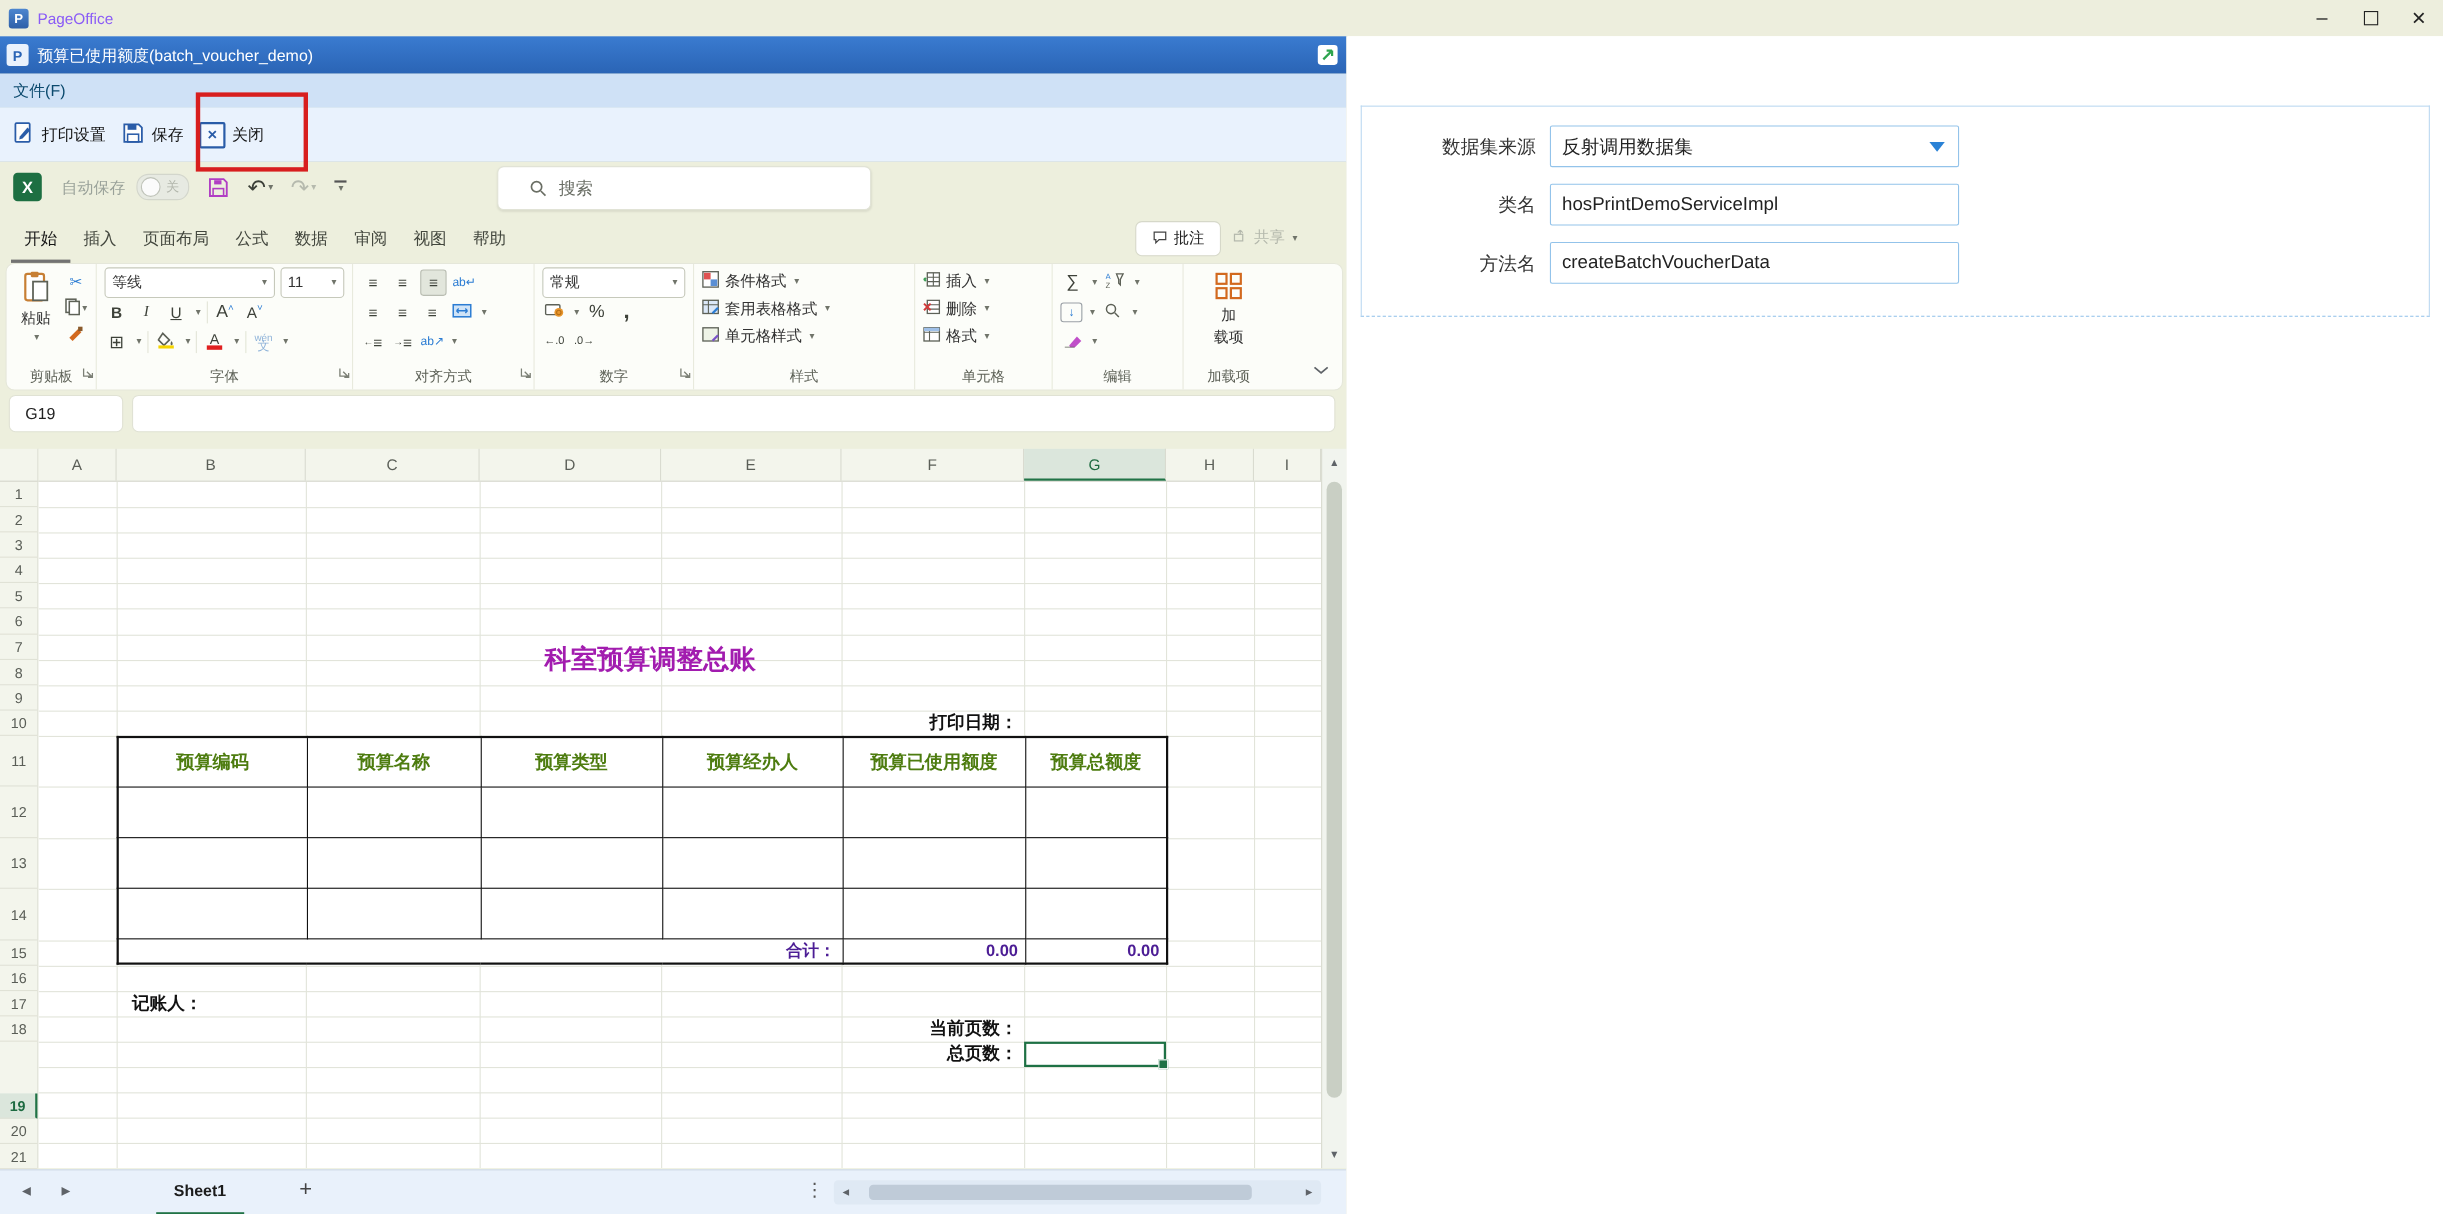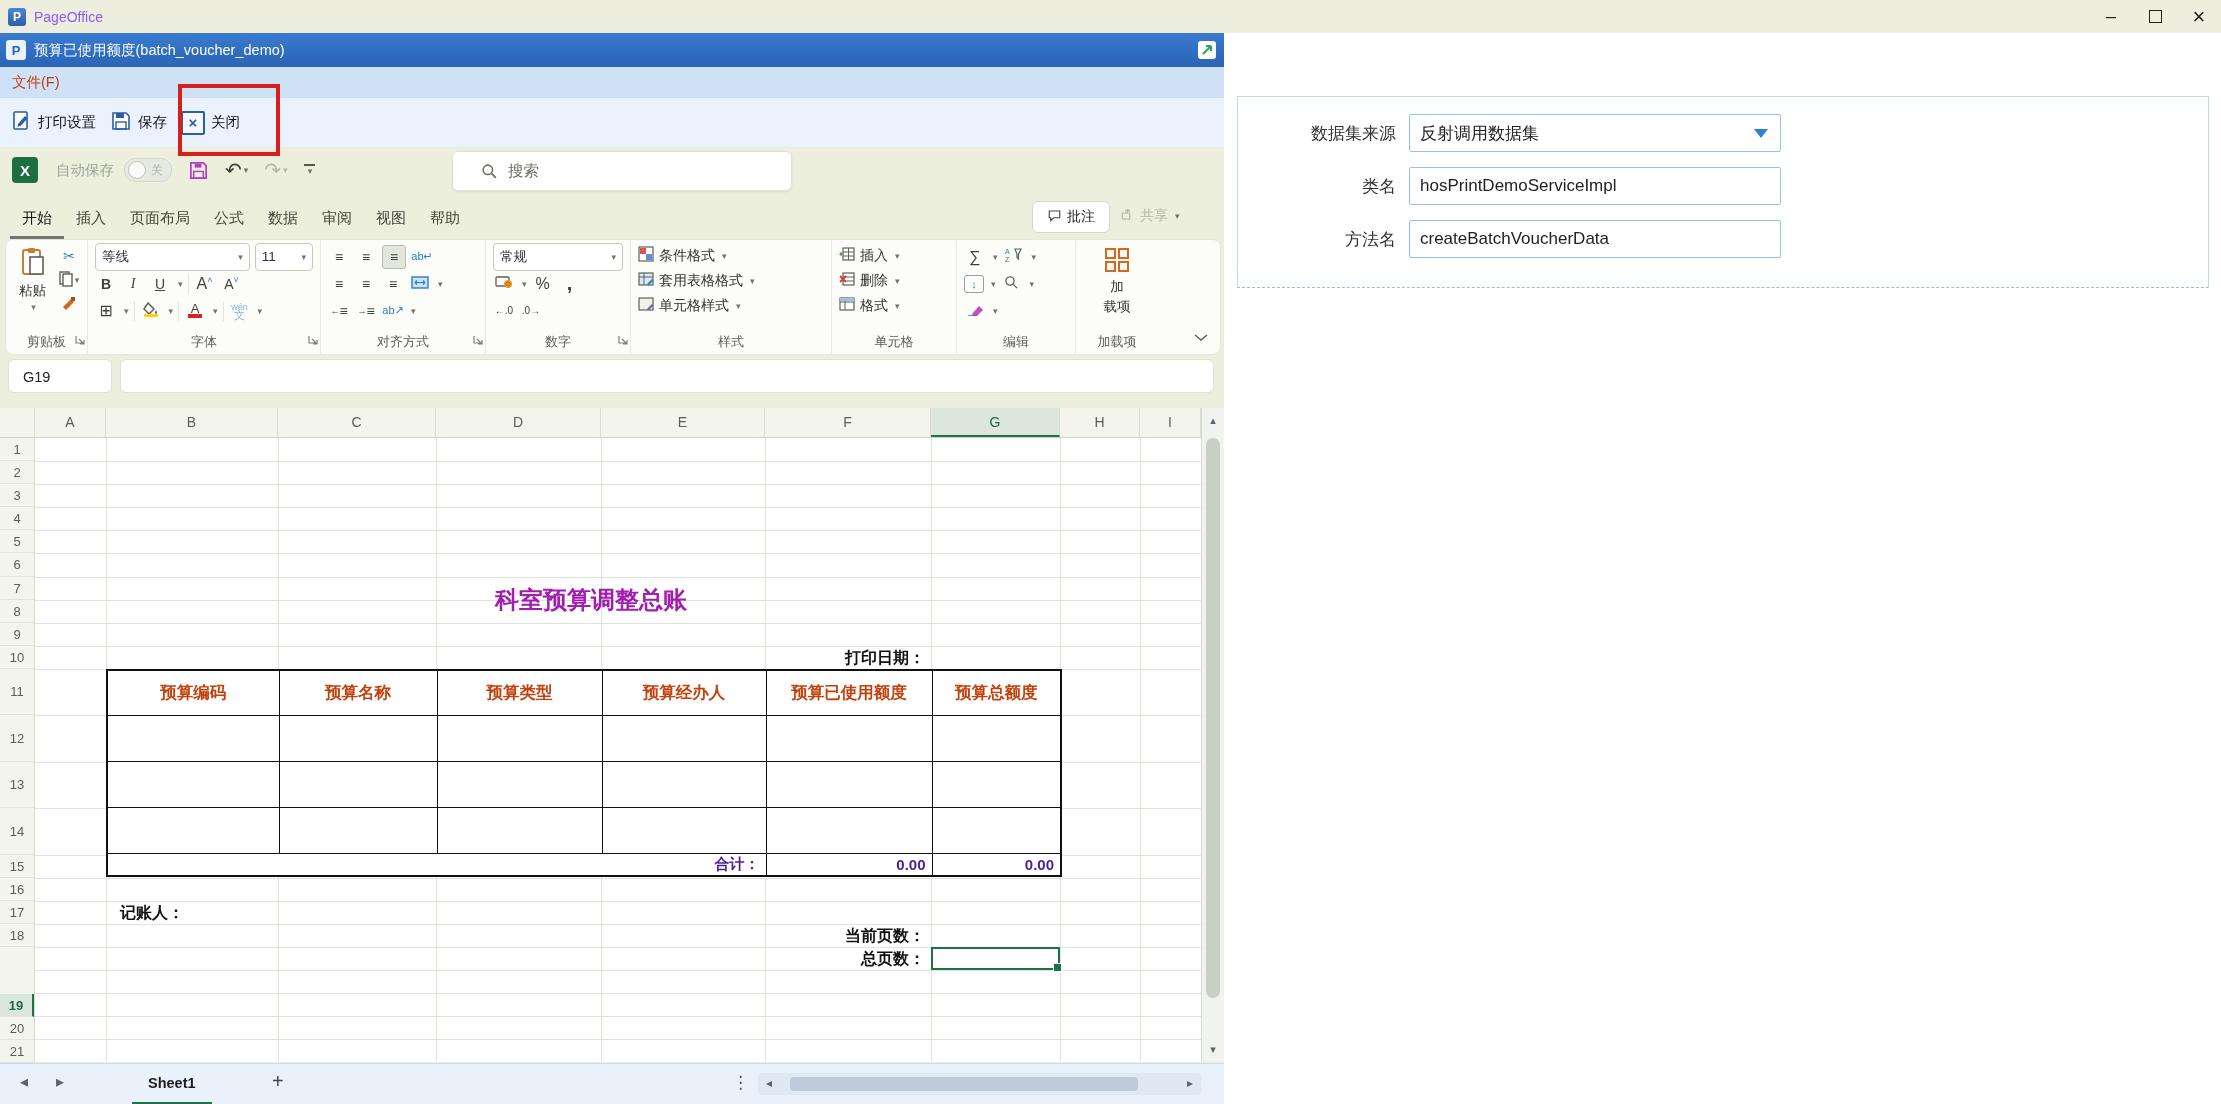--- a/index.html
+++ b/index.html
@@ -12,21 +12,21 @@
   #win-title{margin-left:8px;font-size:14px;color:#8b5cf6;}
   .winctl{width:44px;height:33px;display:flex;align-items:center;justify-content:center;color:#222;font-size:18px;}
   .maxbox{width:11px;height:11px;border:1.5px solid #222;}
   
   #leftapp{left:0;top:33px;width:1224px;height:1071px;background:#edefdd;border-right:1px solid #cfd2c0;}
   #apptitle{position:absolute;left:0;top:0;width:1224px;height:34px;background:linear-gradient(#3a7bd0,#2a64b5);display:flex;align-items:center;color:#fff;}
   .po-ico{width:20px;height:20px;margin-left:6px;background:#eaf2fc;border-radius:3px;color:#2a64b5;font-weight:bold;font-size:13px;display:flex;align-items:center;justify-content:center;}
   #apptitle-text{margin-left:8px;font-size:14.5px;}
   #popout{position:absolute;right:8px;top:8px;width:18px;height:18px;background:#fff;border-radius:3px;display:flex;align-items:center;justify-content:center;}
   #menubar{position:absolute;left:0;top:34px;width:1224px;height:31px;background:#cfe1f6;display:flex;align-items:center;}
-  #menu-file{margin-left:12px;font-size:14.5px;color:#c2410c;}
+  #menu-file{margin-left:12px;font-size:14.5px;color:#0c4a6e;}
   #toolbar{position:absolute;left:0;top:65px;width:1224px;height:49px;background:#e9f2fd;border-bottom:1px solid #a9b9c9;display:flex;align-items:center;}
   .tbtn{display:flex;align-items:center;gap:6px;font-size:14.5px;color:#131313;margin-left:14px;}
   .xbox{width:20px;height:20px;border:2px solid #2a5ca8;border-radius:2px;color:#2a5ca8;font-weight:bold;font-size:15px;display:flex;align-items:center;justify-content:center;background:#f4f8ff;}
   #red-rect{position:absolute;left:178px;top:51px;width:94px;height:64px;border:4px solid #d81e1e;z-index:40;}
   
   #excel{position:absolute;left:0;top:114px;width:1224px;height:957px;background:#edefdd;}
   #qat{position:absolute;left:0;top:0;width:1224px;height:46px;display:flex;align-items:center;}
   #xl-logo{width:26px;height:26px;margin-left:12px;border-radius:4px;background:#1d6f42;color:#fff;font-weight:bold;font-size:15px;display:flex;align-items:center;justify-content:center;}
   #autosave-label{margin-left:18px;color:#9aa29a;font-size:14.5px;}
   #autosave-toggle{margin-left:10px;width:46px;height:22px;border-radius:11px;background:#e7eae2;border:1px solid #d3d6cc;display:flex;align-items:center;}
@@ -69,37 +69,37 @@
   #row-headers{position:absolute;left:0;top:291px;width:35px;height:624px;background:#f3f5ec;border-right:1px solid #d9dbd0;box-sizing:border-box;}
   .rowh{width:34px;text-align:center;font-size:13px;color:#5a5e57;border-bottom:1px solid #e0e2d6;box-sizing:border-box;}
   .rowh.sel{background:#dbe6dc;color:#1e6b41;border-right:2px solid #217346;font-weight:bold;}
   #grid-content{position:absolute;left:35px;top:291px;width:1166px;height:624px;background:#fff;overflow:hidden;}
   .vline{position:absolute;top:0;width:1px;height:624px;background:#e2e4da;}
   .hline{position:absolute;left:0;width:1166px;height:1px;background:#e2e4da;}
   #doc-title{position:absolute;left:0;top:139px;width:1112px;height:46px;line-height:46px;text-align:center;font-size:24px;font-weight:bold;color:#a21caf;}
   #print-date{position:absolute;right:276px;top:208px;height:23px;line-height:23px;font-size:16px;font-weight:bold;color:#111;}
   #doc-table{position:absolute;left:71px;top:231px;width:954px;border-collapse:collapse;table-layout:fixed;background:#fff;border:2px solid #111;}
   #doc-table th,#doc-table td{border:1px solid #111;padding:0;}
-  #doc-table th{height:44px;font-size:16.5px;font-weight:bold;color:#c2410c;text-align:center;}
+  #doc-table th{height:44px;font-size:16.5px;font-weight:bold;color:#4d7c0f;text-align:center;}
   #doc-table tbody td{height:45px;}
   #doc-table tfoot td{height:21px;font-weight:bold;font-size:15px;color:#4c1d95;}
   .total-label{text-align:right;padding-right:6px !important;}
   .total-num{text-align:right;padding-right:6px !important;}
   #bookkeeper{position:absolute;left:85px;top:463px;height:23px;line-height:23px;font-size:16px;font-weight:bold;color:#111;}
   #cur-page{position:absolute;right:276px;top:486px;height:23px;line-height:23px;font-size:16px;font-weight:bold;color:#111;}
   #tot-page{position:absolute;right:276px;top:509px;height:23px;line-height:23px;font-size:16px;font-weight:bold;color:#111;}
   #sel-cell{position:absolute;left:896px;top:509px;width:129px;height:23px;border:2px solid #1e7145;box-sizing:border-box;z-index:6;}
   #sel-handle{position:absolute;right:-4px;bottom:-4px;width:7px;height:7px;background:#1e7145;border:1px solid #fff;}
   
   #vscroll{position:absolute;left:1201px;top:261px;width:23px;height:654px;background:#f1f4ee;border-left:1px solid #d9dbd0;box-sizing:border-box;}
   #vthumb{position:absolute;left:4px;top:30px;width:14px;height:560px;background:#c9cfc4;border-radius:7px;}
   .scr-arrow{position:absolute;left:0;width:22px;text-align:center;font-size:11px;color:#5f6368;}
   #sheetbar{position:absolute;left:0;top:916px;width:1224px;height:41px;background:#e9f1fb;border-top:1px solid #cdd9e6;}
   .navarr{position:absolute;top:8px;font-size:16px;color:#5f6368;}
-  #sheet-tab{position:absolute;left:132px;top:0;height:38px;line-height:38px;padding:0 16px;font-size:14.5px;font-weight:bold;color:#1c1c1c;border-bottom:3px solid #217346;}
+  #sheet-tab{position:absolute;left:142px;top:0;height:38px;line-height:38px;padding:0 16px;font-size:14.5px;font-weight:bold;color:#1c1c1c;border-bottom:3px solid #217346;}
   #add-sheet{position:absolute;left:272px;top:6px;font-size:20px;color:#444;}
   #sheet-kebab{position:absolute;left:732px;top:8px;font-size:17px;color:#555;}
   #hscroll{position:absolute;left:758px;top:9px;width:443px;height:22px;background:#dfe9f4;border-radius:4px;}
   #hthumb{position:absolute;left:32px;top:4px;width:348px;height:14px;background:#bfcbd8;border-radius:4px;}
   .harr{position:absolute;top:3px;font-size:12px;color:#5f6368;}
   
   #rightpanel{left:1224px;top:33px;width:997px;height:1071px;background:#fff;}
   #panel-header{position:absolute;left:0;top:0;width:997px;height:48px;background:#1987cf;display:flex;align-items:flex-end;}
   #panel-tabs{display:flex;align-items:flex-end;height:48px;margin-left:13px;}
   .ptab{height:43px;line-height:43px;padding:0 18px;font-size:16.5px;color:#fff;}

